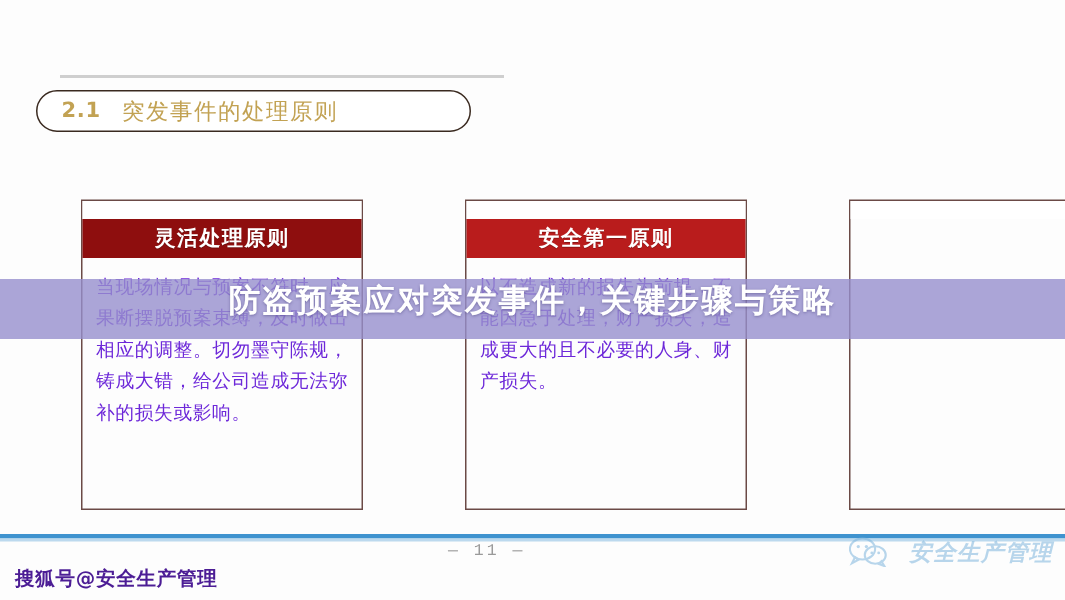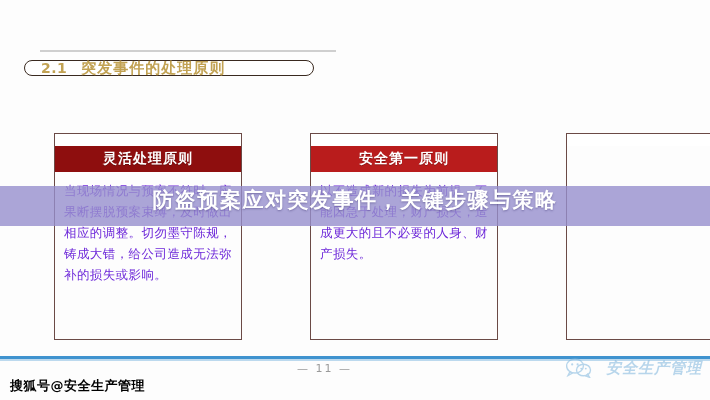--- a/index.html
+++ b/index.html
@@ -33,34 +33,34 @@
     font-family:"DejaVu Sans","Liberation Sans",sans-serif;
   }
   #chapter-rule{
     position:absolute;left:40px;top:50px;width:296px;height:2px;
     background:#cfcfcf;
   }
 
   
   #section-pill{
     position:absolute;left:24px;top:60px;
-    width:290px;height:16px;
+    width:290px;height:28px;
     border:1.5px solid #3a2a20;
     border-radius:16px;
     background:#ffffff;
     display:flex;align-items:center;
     box-sizing:border-box;
     padding-left:16px;
   }
   #section-num{
     font-size:14px;color:#c2a253;font-weight:bold;letter-spacing:.5px;
   }
   #section-name{
     margin-left:14px;
-    font-size:15px;color:#c2a253;font-weight:bold;letter-spacing:1px;
+    font-size:15px;color:#c2a253;font-weight:normal;letter-spacing:1px;
   }
 
   
   #cards{
     position:absolute;left:54px;top:133px;
     width:700px;height:207px;
     display:flex;justify-content:space-between;
   }
   .card{
     width:188px;height:207px;
@@ -106,25 +106,25 @@
   #footer-rule{
     position:absolute;left:0;top:356px;width:710px;height:3px;
     background:#3f93cf;
   }
   #footer-rule-soft{
     position:absolute;left:0;top:359px;width:710px;height:2px;
     background:#bcd9ee;
   }
   #page-number{
     position:absolute;left:0;top:362px;width:649px;
-    text-align:center;font-size:11px;color:#9a9a9a;letter-spacing:2px;
+    text-align:center;font-size:11px;color:#9a9a9a;letter-spacing:2px;font-family:Liberation Mono, monospace;
   }
   #sohu-credit{
     position:absolute;left:10px;top:377px;
-    font-size:13px;font-weight:bold;color:#000000;letter-spacing:.5px;
+    font-size:13px;font-weight:bold;color:#4c1d95;letter-spacing:.5px;
     text-shadow:0 0 1px rgba(255,255,255,.9);
   }
   #wechat-watermark{
     position:absolute;right:8px;top:358px;
     display:flex;align-items:center;gap:14px;
     opacity:.55;
   }
   #wechat-watermark .wm-text{
     font-size:15px;font-style:italic;font-weight:bold;
     color:#7fb6dd;letter-spacing:1px;

